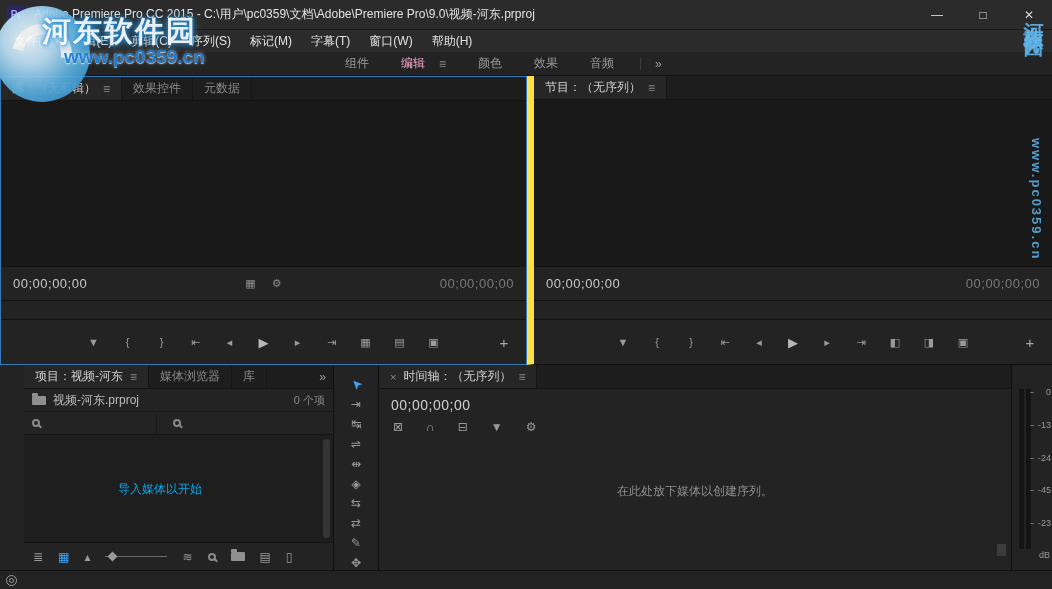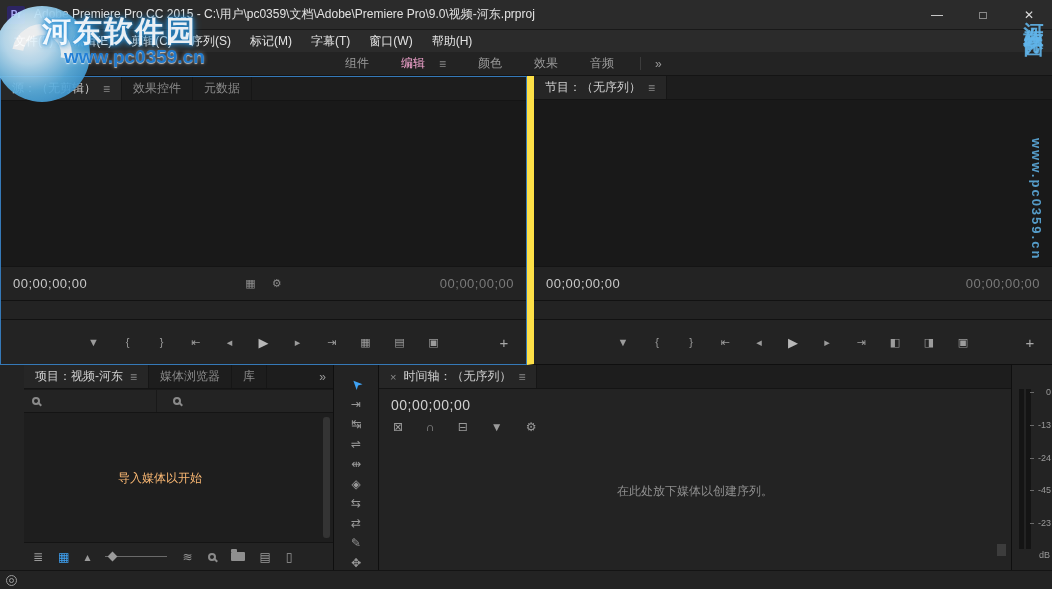--- a/index.html
+++ b/index.html
@@ -57,21 +57,21 @@
   .bottomrow { position:absolute; top:365px; left:0; width:1032px; height:205px; display:flex;margin-left:24px; }
 
   .project-panel { width:310px; display:flex; flex-direction:column; border-right:1px solid #0f0f0f; background:#232323; }
   .proj-item-row { height:22px; flex:0 0 auto; display:flex; align-items:center; gap:7px; padding:0 8px; font-size:12px; color:#bdbdbd; }
   .proj-count { margin-left:auto; font-size:11px; color:#8a8a8a; }
   .proj-search-row { height:24px; flex:0 0 auto; display:flex; align-items:center; border-top:1px solid #191919; border-bottom:1px solid #141414; }
   .search-box { width:133px; height:100%; display:flex; align-items:center; gap:6px; padding:0 8px; border-right:1px solid #191919; }
   .search-box input { flex:1; background:transparent; border:none; outline:none; color:#cfcfcf; font-size:11px; width:80px; }
   .find-btn { margin-left:16px; display:flex; align-items:center; }
   .proj-list { flex:1 1 auto; background:#1e1e1e; position:relative; }
-  .proj-empty { position:absolute; top:50%; left:44%; transform:translate(-50%,-50%); font-size:12px; color:#fdba74; white-space:nowrap; }
+  .proj-empty { position:absolute; top:50%; left:44%; transform:translate(-50%,-50%); font-size:12px; color:#0ea5e9; white-space:nowrap; }
   .proj-scrollbar { position:absolute; right:3px; top:4px; bottom:4px; width:7px; background:#343434; border-radius:3px; }
   .proj-toolbar { height:28px; flex:0 0 auto; display:flex; align-items:center; gap:15px; padding:0 9px; border-top:1px solid #141414; font-size:12px; color:#9a9a9a; }
   .ptb { display:flex; align-items:center; }
   .ptb.active { color:#3fa3f5; }
 
   .mag { width:8px; height:8px; border:2px solid #8a8a8a; border-radius:50%; position:relative; display:inline-block; }
   .mag::after { content:''; position:absolute; width:5px; height:2px; background:#8a8a8a; transform:rotate(45deg); right:-4px; bottom:-2px; }
   .folder-ic { width:14px; height:9px; background:#8f8f8f; border-radius:1px; position:relative; display:inline-block; }
   .folder-ic::before { content:''; position:absolute; top:-3px; left:0; width:6px; height:3px; background:#8f8f8f; border-radius:1px 1px 0 0; }
 
@@ -234,20 +234,25 @@
           <span>项目：视频-河东</span>
           <span class="tab-menu">≡</span>
         </div>
         <div class="tab">
           <span>媒体浏览器</span>
         </div>
         <div class="tab">
           <span>库</span>
         </div>
         <div class="tab-overflow">»</div>
+      </div>
+      <div class="proj-item-row">
+        <span class="folder-ic"></span>
+        <span>视频-河东.prproj</span>
+        <span class="proj-count">0 个项</span>
       </div>
       <div class="proj-search-row">
         <div class="search-box">
           <span class="mag"></span>
           <input type="text" value="" style="">
         </div>
         <div class="find-btn">
           <span class="mag"></span>
         </div>
       </div>

